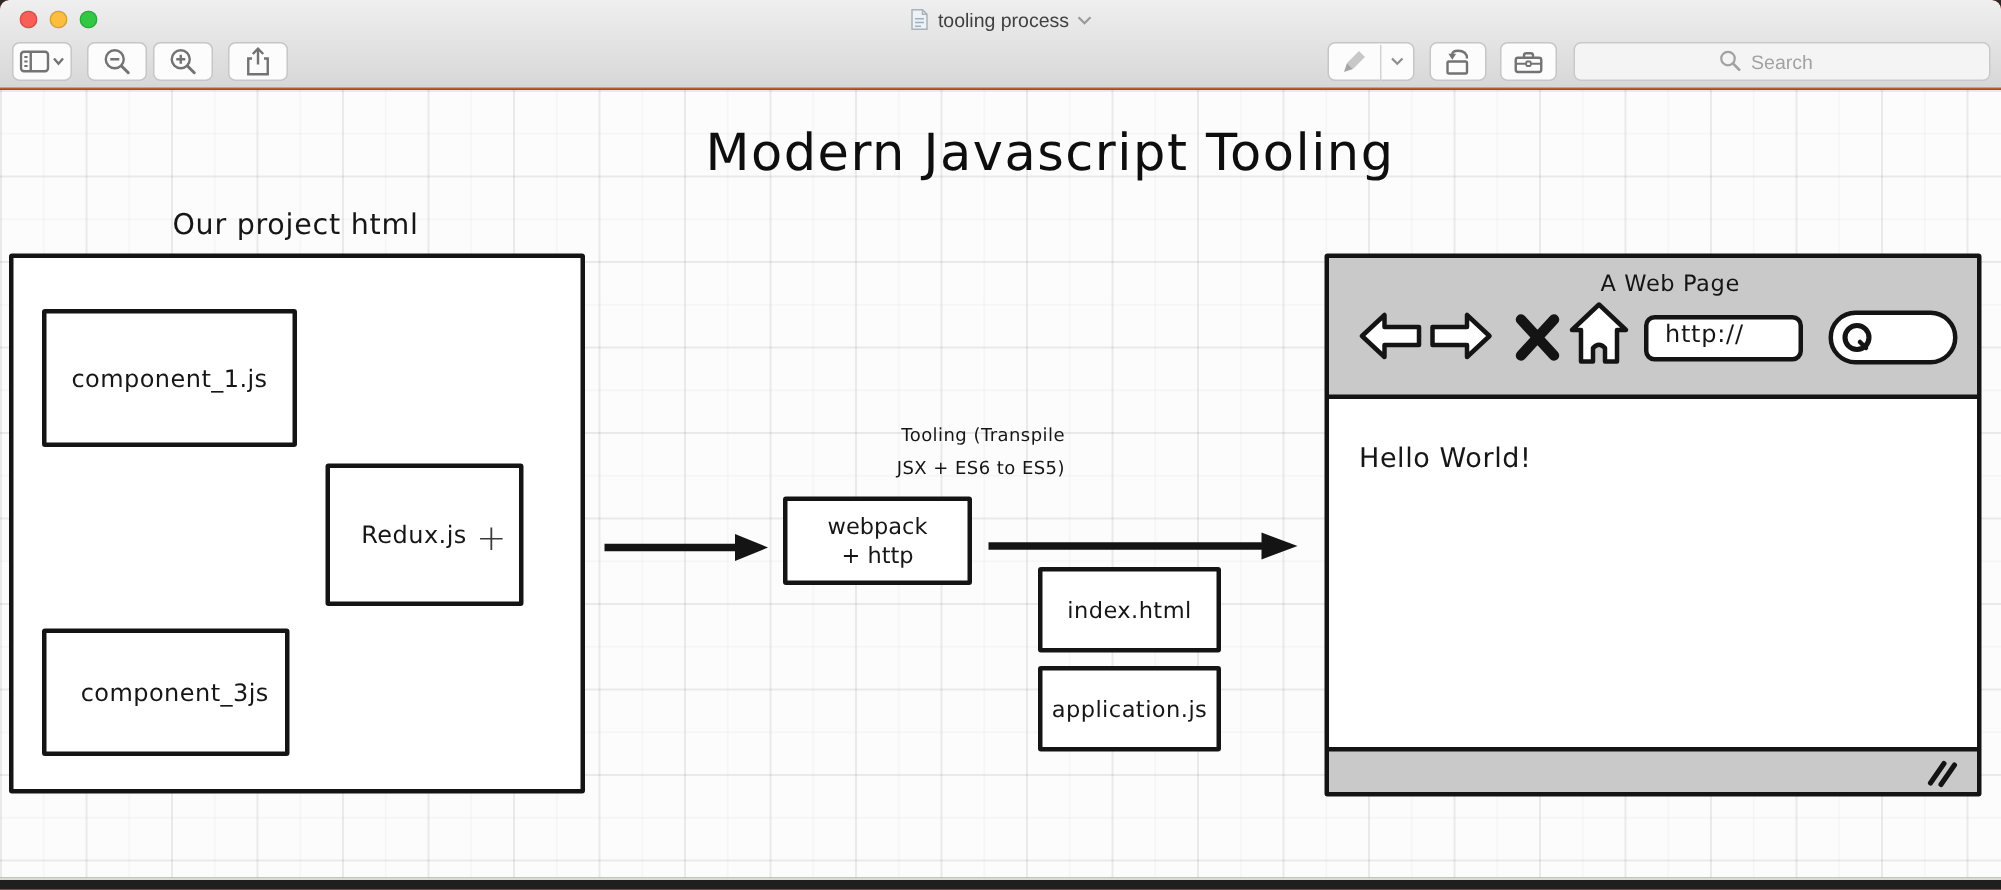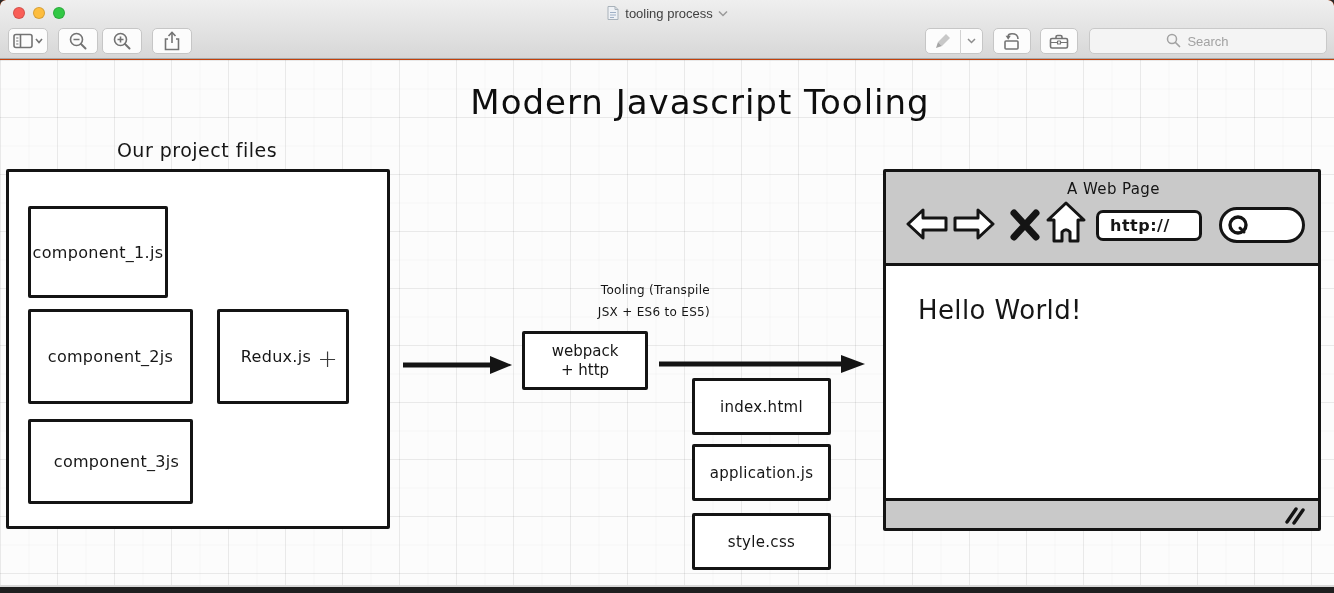--- a/index.html
+++ b/index.html
@@ -16,21 +16,21 @@
   .titlegroup{position:absolute;left:0;right:0;top:4px;height:18px;display:flex;
     align-items:center;justify-content:center;gap:5px;}
   .doc-title{font-size:13px;color:#3f3f3f;}
   .tb-row{position:absolute;top:28px;display:flex;align-items:center;height:26px;}
   .tb-left{left:8px;}
   .tb-right{right:7px;}
   .tb-btn{height:26px;background:#fcfcfc;border:1px solid #c6c6c6;border-radius:5px;
     display:flex;align-items:center;justify-content:center;}
   .grp{display:flex;}
   .seg-divider{width:1px;background:#d2d2d2;height:24px;margin-top:1px;}
-  .search-wrap{position:relative;width:238px;height:26px;}
+  .search-wrap{position:relative;width:278px;height:26px;}
   .search-wrap input{width:100%;height:100%;border:1px solid #c9c9c9;border-radius:5px;
     background:#f4f4f4;text-align:center;font-size:13px;color:#555;outline:none;
     font-family:"Liberation Sans",sans-serif;}
   .search-wrap input::placeholder{color:#a2a2a2;}
   .search-glyph{position:absolute;left:calc(50% - 42px);top:5px;pointer-events:none;}
 
   
   .canvas{position:absolute;top:60px;left:0;width:1334px;height:525px;overflow:hidden;
     background-color:#fcfcfc;
     background-image:
@@ -46,35 +46,35 @@
 
   .main-title{left:66px;top:22px;width:1268px;text-align:center;font-size:34px;
     font-weight:normal;letter-spacing:1px;color:#0e0e0e;}
   .proj-label{left:0;top:79px;width:394px;text-align:center;font-size:19px;letter-spacing:.5px;}
   .filebox{font-size:16px;letter-spacing:.3px;}
   .plus-badge{position:absolute;right:8px;top:50%;transform:translateY(-42%);
     font-size:24px;font-weight:300;color:#3a3a3a;line-height:1;}
   .tooling-label{left:450px;top:219px;width:260px;text-align:right;font-size:12px;
     line-height:22px;letter-spacing:.3px;}
   .webpack-box{left:522px;top:271px;width:126px;height:59px;font-size:15px;line-height:19px;justify-content:center;}
-  .outbox{left:692px;width:139px;height:57px;font-size:15px;letter-spacing:.3px;}
+  .outbox{left:692px;width:122px;height:57px;font-size:15px;letter-spacing:.3px;}
 
   
   .browser{left:883px;top:109px;width:438px;height:362px;background:#fff;
     border:3px solid #141414;border-radius:2px;}
   .b-header{position:absolute;left:0;right:0;top:0;height:94px;background:#c9c9c9;
     border-bottom:3px solid #141414;}
   .b-title{position:absolute;left:0;right:0;top:8px;text-align:center;font-size:15px;
     letter-spacing:.4px;color:#141414;padding-left:23px;}
   .b-addr{position:absolute;left:210px;top:38px;width:106px;height:31px;background:#fff;
-    border:3px solid #141414;border-radius:7px;font-size:16px;font-weight:bold;
-    display:flex;align-items:center;padding-left:11px;letter-spacing:.5px;}
+    border:3px solid #141414;border-radius:7px;font-size:16px;font-weight:normal;
+    display:flex;align-items:flex-start;padding-left:11px;letter-spacing:.5px;}
   .b-pill{position:absolute;left:333px;top:35px;width:86px;height:36px;background:#fff;
     border:3px solid #141414;border-radius:18px;}
-  .b-content{position:absolute;left:32px;top:123px;font-size:26px;letter-spacing:.4px;}
+  .b-content{position:absolute;left:20px;top:123px;font-size:18px;letter-spacing:.4px;}
   .b-footer{position:absolute;left:0;right:0;bottom:0;height:30px;background:#c9c9c9;
     border-top:3px solid #141414;}
 
   .bottom-strip{position:absolute;left:0;top:585px;width:1334px;height:8px;
     background:linear-gradient(#d9d9d9 0,#d9d9d9 2px,#1f1f1f 2px);}
 </style>
 </head>
 <body>
 
 <div class="screen">
@@ -167,29 +167,26 @@
           <path d="M9.5,9.5 L13.5,13.5" stroke="#a2a2a2" stroke-width="1.7" stroke-linecap="round"></path>
         </svg>
       </div>
     </div>
   </header>
 
   <main class="canvas">
 
     <div class="abs main-title">Modern Javascript Tooling</div>
 
-    <div class="abs proj-label">Our project files</div>
+    <div class="abs proj-label">Our project html</div>
 
     <div class="abs sketch-box" style="left:6px;top:109px;width:384px;height:360px;"></div>
 
-    <div class="abs sketch-box center-txt filebox" style="left:28px;top:146px;width:140px;height:92px;">
+    <div class="abs sketch-box center-txt filebox" style="left:28px;top:146px;width:170px;height:92px;">
       <span>component_1.js</span>
-    </div>
-    <div class="abs sketch-box center-txt filebox" style="left:28px;top:249px;width:165px;height:95px;">
-      <span>component_2js</span>
     </div>
     <div class="abs sketch-box center-txt filebox" style="left:217px;top:249px;width:132px;height:95px;">
       <span style="margin-right:14px">Redux.js</span>
       <span class="plus-badge">+</span>
     </div>
     <div class="abs sketch-box center-txt filebox" style="left:28px;top:359px;width:165px;height:85px;padding-left:12px;">
       <span>component_3js</span>
     </div>
 
     <svg class="abs" style="left:400px;top:294px" width="115" height="22" viewBox="0 0 115 22">
@@ -212,23 +209,20 @@
     <svg class="abs" style="left:656px;top:293px" width="212" height="22" viewBox="0 0 212 22">
       <path d="M3,11 H188" stroke="#141414" stroke-width="5"></path>
       <polygon points="185,2 209,11 185,20" fill="#141414"></polygon>
     </svg>
 
     <div class="abs sketch-box center-txt outbox" style="top:318px">
       <span>index.html</span>
     </div>
     <div class="abs sketch-box center-txt outbox" style="top:384px">
       <span>application.js</span>
-    </div>
-    <div class="abs sketch-box center-txt outbox" style="top:453px">
-      <span>style.css</span>
     </div>
 
     <div class="abs browser">
       <div class="b-header">
         <div class="b-title">A Web Page</div>
 
         <svg class="abs" style="left:20px;top:34px" width="42" height="36" viewBox="0 0 42 36">
           <polygon points="2,18 17,4 17,12 40,12 40,24 17,24 17,32" fill="#fff" stroke="#141414" stroke-width="3" stroke-linejoin="round"></polygon>
         </svg>
         <svg class="abs" style="left:67px;top:34px" width="42" height="36" viewBox="0 0 42 36">

